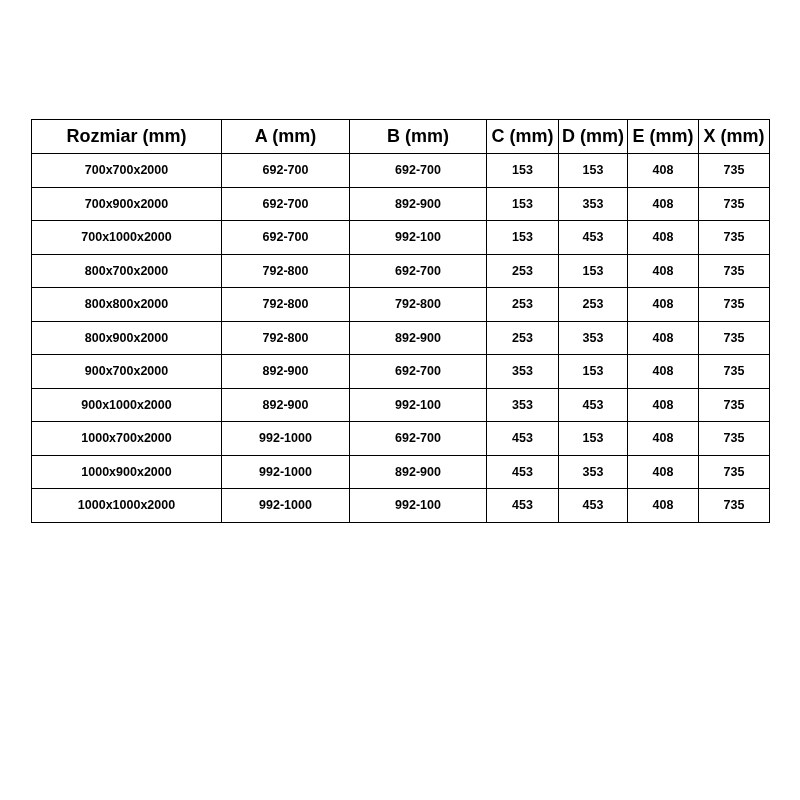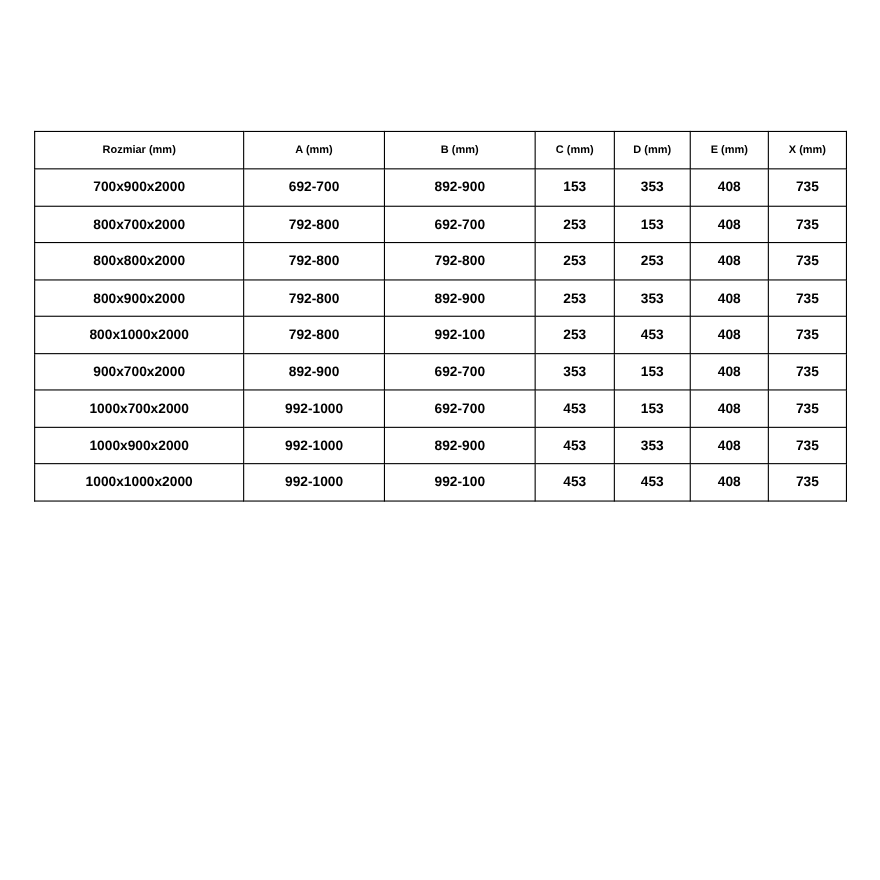--- a/index.html
+++ b/index.html
@@ -39,21 +39,21 @@
     vertical-align: middle;
     font-size: 12.5px;
     font-weight: bold;
     color: #000000;
     padding: 0;
     height: 32.5px;
     line-height: 32.5px;
     white-space: nowrap;
   }
   table.size-table th {
-    font-size: 10px;
+    font-size: 18px;
     font-weight: bold;
     height: 33px;
     line-height: 33px;
   }
   
   col.c-size  { width: 190px; }
   col.c-a     { width: 128px; }
   col.c-b     { width: 137px; }
   col.c-c     { width: 72px; }
   col.c-d     { width: 69px; }
@@ -81,25 +81,43 @@
           <th>A (mm)</th>
           <th>B (mm)</th>
           <th>C (mm)</th>
           <th>D (mm)</th>
           <th>E (mm)</th>
           <th>X (mm)</th>
         </tr>
       </thead>
       <tbody>
         <tr>
+          <td>700x700x2000</td>
+          <td>692-700</td>
+          <td>692-700</td>
+          <td>153</td>
+          <td>153</td>
+          <td>408</td>
+          <td>735</td>
+        </tr>
+        <tr>
           <td>700x900x2000</td>
           <td>692-700</td>
           <td>892-900</td>
           <td>153</td>
           <td>353</td>
+          <td>408</td>
+          <td>735</td>
+        </tr>
+        <tr>
+          <td>700x1000x2000</td>
+          <td>692-700</td>
+          <td>992-100</td>
+          <td>153</td>
+          <td>453</td>
           <td>408</td>
           <td>735</td>
         </tr>
         <tr>
           <td>800x700x2000</td>
           <td>792-800</td>
           <td>692-700</td>
           <td>253</td>
           <td>153</td>
           <td>408</td>
@@ -117,34 +135,34 @@
         <tr>
           <td>800x900x2000</td>
           <td>792-800</td>
           <td>892-900</td>
           <td>253</td>
           <td>353</td>
           <td>408</td>
           <td>735</td>
         </tr>
         <tr>
-          <td>800x1000x2000</td>
-          <td>792-800</td>
-          <td>992-100</td>
-          <td>253</td>
-          <td>453</td>
-          <td>408</td>
-          <td>735</td>
-        </tr>
-        <tr>
           <td>900x700x2000</td>
           <td>892-900</td>
           <td>692-700</td>
           <td>353</td>
           <td>153</td>
+          <td>408</td>
+          <td>735</td>
+        </tr>
+        <tr>
+          <td>900x1000x2000</td>
+          <td>892-900</td>
+          <td>992-100</td>
+          <td>353</td>
+          <td>453</td>
           <td>408</td>
           <td>735</td>
         </tr>
         <tr>
           <td>1000x700x2000</td>
           <td>992-1000</td>
           <td>692-700</td>
           <td>453</td>
           <td>153</td>
           <td>408</td>

